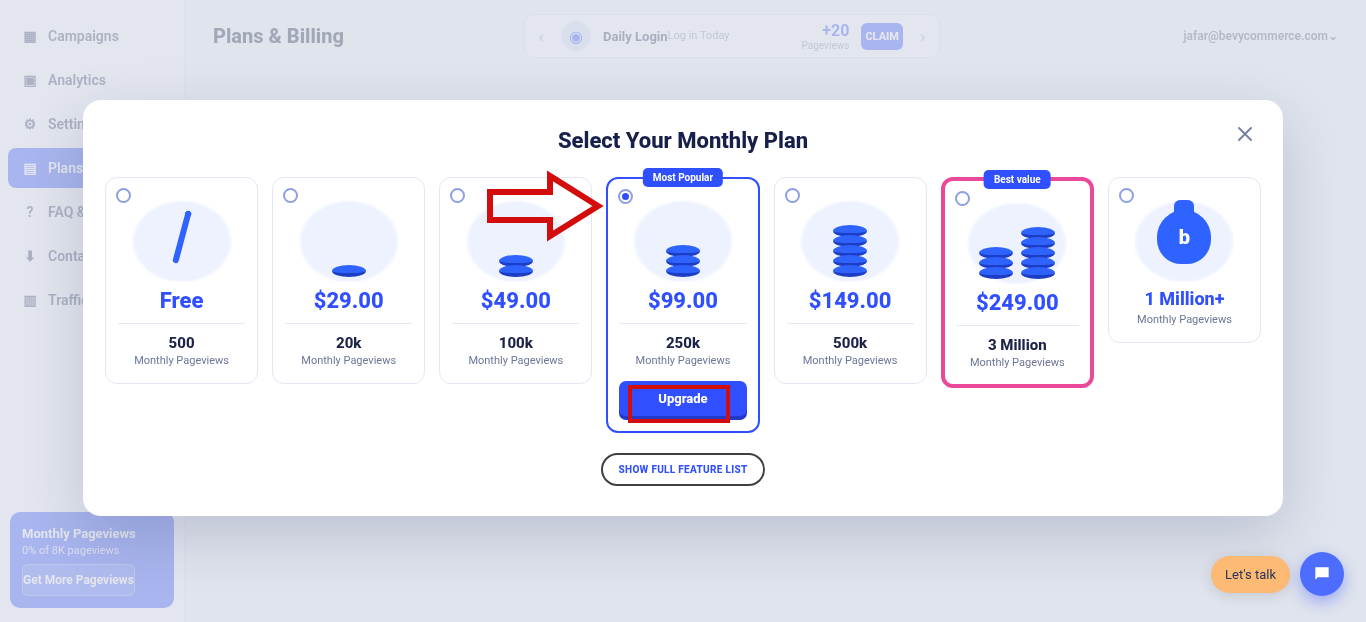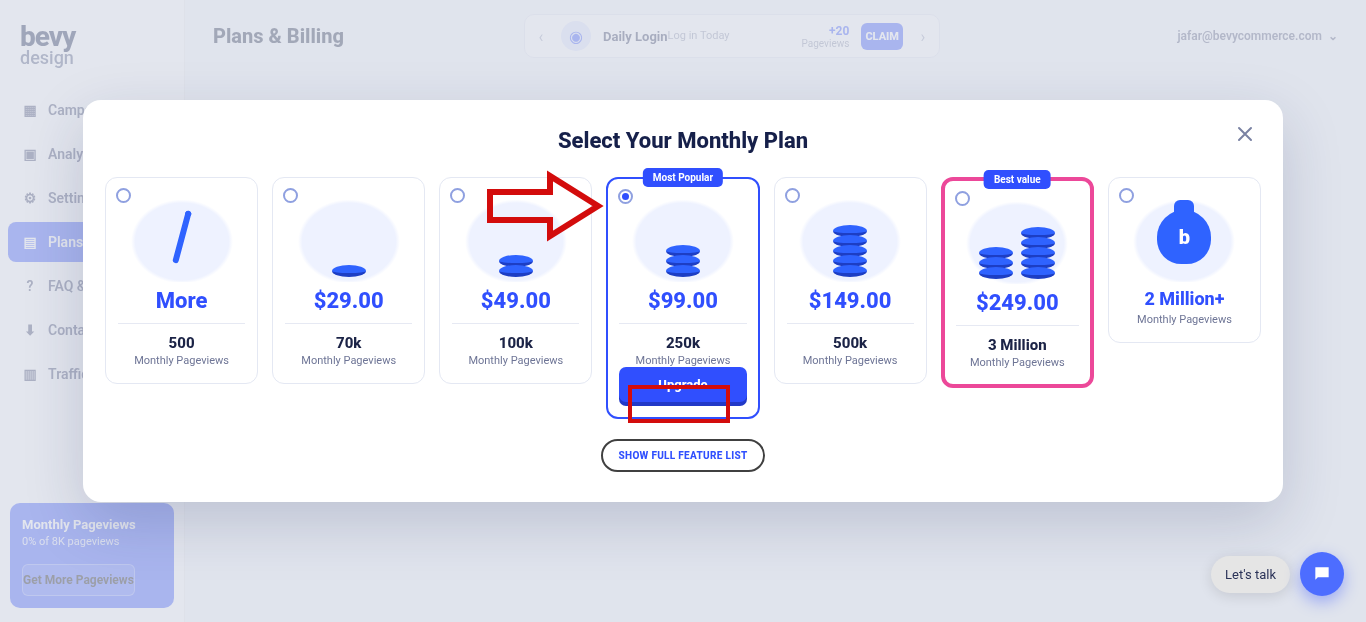--- a/index.html
+++ b/index.html
@@ -11,89 +11,85 @@
 .logo { padding: 8px 20px 18px; }
 .logo-top { font-size: 28px; font-weight: 800; color: #0e1a45; letter-spacing: -1px; }
 .logo-bottom { font-size: 18px; font-weight: 500; color: #4a557a; margin-top: -6px; }
 .nav { display: flex; flex-direction: column; gap: 4px; padding: 4px 8px; }
 .nav-item { display: flex; align-items: center; gap: 10px; padding: 12px 14px; border-radius: 8px; color: #3a4168; font-size: 14px; font-weight: 600; cursor: pointer; white-space: nowrap; overflow: hidden; }
 .nav-item.active { background: #304ffe; color: #fff; }
 .nav-icon { width: 16px; height: 16px; display: inline-flex; align-items: center; justify-content: center; color: inherit; }
 .usage-card { margin: auto 10px 14px; background: #304ffe; border-radius: 10px; padding: 14px 12px 12px; color: #fff; }
 .usage-title { font-size: 13px; font-weight: 700; white-space: nowrap; overflow: hidden; }
 .usage-sub { font-size: 11px; opacity: .85; margin-top: 3px; white-space: nowrap; overflow: hidden; }
-.usage-btn { margin-top: 16px; background: rgba(255,255,255,.12); border: 1px solid rgba(255,255,255,.3); color: #000000; padding: 8px 0; border-radius: 6px; font-size: 12px; font-weight: 700; cursor: pointer; }
+.usage-btn { margin-top: 7px; background: rgba(255,255,255,.12); border: 1px solid rgba(255,255,255,.3); color: #ffffff; padding: 8px 0; border-radius: 6px; font-size: 12px; font-weight: 700; cursor: pointer; }
 
 .main { flex: 1; display: flex; flex-direction: column; }
 .topbar { display: flex; align-items: center; padding: 14px 28px 10px; gap: 20px; }
 .page-title { font-size: 20px; font-weight: 800; color: #17203f; }
 .daily-widget { margin-left: 160px; display: flex; align-items: center; gap: 12px; background: #fff; border: 1px solid #e3e6f0; border-radius: 10px; padding: 6px 8px; }
 .chev { width: 16px; height: 28px; display: flex; align-items: center; justify-content: center; color: #9aa1b8; cursor: pointer; }
 .daily-icon { width: 30px; height: 30px; border-radius: 50%; background: #dde4ff; display: flex; align-items: center; justify-content: center; color: #304ffe; }
 .daily-text { display: flex; flex-direction: row; }
 .daily-title { font-size: 13px; font-weight: 700; color: #2b3358; }
 .daily-sub { font-size: 11px; color: #8a90a8; }
 .daily-reward { margin-left: 60px; text-align: right; }
-.daily-reward-top { font-size: 12px; font-weight: 700; color: #304ffe; }
+.daily-reward-top { font-size: 16px; font-weight: 700; color: #304ffe; }
 .daily-reward-sub { font-size: 10px; color: #8a90a8; }
 .claim-btn { background: #304ffe; color: #fff; font-size: 11px; font-weight: 800; padding: 7px 4px; border-radius: 6px; border: none; cursor: pointer; }
-.user-chip { margin-left: auto; font-size: 12px; color: #52597a; font-weight: 600; display: flex; align-items: center; gap: 6px; cursor: pointer; }
+.user-chip { margin-left: auto; font-size: 12px; color: #52597a; font-weight: 600; display: flex; align-items: center; cursor: pointer; }
 
 
 .overlay { position: absolute; inset: 0; background: rgba(216,220,232,.72); display: flex; align-items: flex-start; justify-content: center; padding-top: 100px; }
 .modal { width: 1200px; background: #fff; border-radius: 18px; padding: 28px 22px 30px; box-shadow: 0 20px 60px rgba(30,40,90,.18); position: relative; }
 .modal-close { position: absolute; top: 22px; right: 26px; width: 24px; height: 24px; display: flex; align-items: center; justify-content: center; color: #7a82a3; cursor: pointer; }
 .modal-title { text-align: center; font-size: 22px; font-weight: 800; color: #16204a; margin-bottom: 24px; }
 
 .plans { display: flex; gap: 14px; justify-content: center; align-items: flex-start; }
 .plan { width: 155px; background: #fff; border: 1px solid #e4e8f3; border-radius: 12px; padding: 14px 12px 16px; position: relative; display: flex; flex-direction: column; align-items: center; cursor: pointer; }
 .plan.selected { border: 2px solid #304ffe; padding: 13px 11px 15px; }
 .plan.special { border: 4px solid #ec4899; padding: 13px 11px 15px; }
 .radio { position: absolute; top: 10px; left: 10px; width: 15px; height: 15px; border: 2px solid #8fa0e0; border-radius: 50%; display: flex; align-items: center; justify-content: center; }
 .radio.on::after { content: ""; width: 7px; height: 7px; background: #304ffe; border-radius: 50%; }
 .badge { position: absolute; top: -11px; left: 50%; transform: translateX(-50%); background: #304ffe; color: #fff; font-size: 10px; font-weight: 700; padding: 4px 10px; border-radius: 5px; white-space: nowrap; }
 .plan-illus { width: 100%; height: 90px; display: flex; align-items: center; justify-content: center; }
 .price { font-size: 22px; font-weight: 800; color: #304ffe; margin-top: 6px; }
 .plan hr { width: 100%; border: none; border-top: 1px solid #e6e9f3; margin: 10px 0; }
 .metric { font-size: 15px; font-weight: 800; color: #1b2346; }
 .metric-sub { font-size: 11px; color: #6e7596; margin-top: 2px; }
-.upgrade-btn { width: 100%; background: #304ffe; color: #fff; border: none; border-radius: 7px; padding: 10px 0; font-size: 13px; font-weight: 800; cursor: pointer; box-shadow: 0 4px 0 #2239c7; }
+.upgrade-btn { margin-top: 14px; width: 100%; background: #304ffe; color: #fff; border: none; border-radius: 7px; padding: 10px 0; font-size: 13px; font-weight: 800; cursor: pointer; box-shadow: 0 4px 0 #2239c7; }
 
 .features-line-wrap { display: flex; align-items: center; gap: 20px; margin-top: 28px; }
 .hline { flex: 1; height: 1px; background: #e4e8f3; }
 .features-text { font-size: 14px; font-weight: 700; color: #1b2346; white-space: nowrap; }
 .show-feat { display: block; margin: 20px auto 0; border: 2px solid #404040; color: #304ffe; background: #fff; font-size: 10px; font-weight: 800; padding: 9px 16px; border-radius: 999px; cursor: pointer; letter-spacing: .3px; }
 
 
 .annot-arrow { position: absolute; top: 170px; left: 480px; pointer-events: none; }
 .annot-rect { position: absolute; top: 385px; left: 628px; width: 102px; height: 38px; border: 4px solid #d30c0c; pointer-events: none; }
 
 
 .chat-wrap { position: absolute; right: 22px; bottom: 26px; display: flex; align-items: center; gap: 10px; }
-.chat-pill { background: #e5e5e5; padding: 11px 14px; border-radius: 999px; font-size: 13px; color: #2b3358; box-shadow: 0 3px 14px rgba(0,0,0,.12); }
+.chat-pill { background: #fdba74; padding: 11px 14px; border-radius: 999px; font-size: 13px; color: #2b3358; box-shadow: 0 3px 14px rgba(0,0,0,.12); }
 .chat-btn { width: 44px; height: 44px; border-radius: 50%; background: #4d6dff; display: flex; align-items: center; justify-content: center; color: #fff; cursor: pointer; box-shadow: 0 6px 16px rgba(50,80,255,.4); }
 
 
 .wand { width: 50px; height: 50px; transform: rotate(-30deg); }
 .coin { width: 34px; height: 12px; background: #2f63ff; border-radius: 50%/50%; border-bottom: 4px solid #1d3ec4; margin-top: -2px; }
 .coin-stack { display: flex; flex-direction: column; align-items: center; justify-content: flex-end; height: 80px; }
 .bag { width: 54px; height: 54px; background: #2f63ff; border-radius: 50% 50% 45% 45%; position: relative; display:flex; align-items:center; justify-content:center; }
 .bag::before { content: ""; position: absolute; top: -10px; left: 50%; transform: translateX(-50%); width: 20px; height: 14px; background: #2f63ff; border-radius: 6px 6px 2px 2px; }
 .bag-b { color:#fff; font-weight:900; font-size:20px; }
 .sparkle-wrap { position: relative; width: 120px; height: 90px; background: radial-gradient(ellipse at 50% 55%, #eef2ff 55%, transparent 60%); display:flex; align-items:center; justify-content:center; }
 </style>
 </head>
 <body>
 
 <div class="app">
   <div class="sidebar">
-    <div class="logo">
-      <div class="logo-top">bevy</div>
-      <div class="logo-bottom">design</div>
-    </div>
     <div class="nav">
       <div class="nav-item">
           <span class="nav-icon">▦</span>
           <span>Campaigns</span>
         </div>
       <div class="nav-item">
           <span class="nav-icon">▣</span>
           <span>Analytics</span>
         </div>
       <div class="nav-item">
@@ -161,36 +157,36 @@
     <div class="plans">
 
       <div class="plan">
         <div class="radio"></div>
         <div class="plan-illus sparkle-wrap">
           <svg class="wand" viewBox="0 0 50 50">
               <line x1="8" y1="42" x2="42" y2="8" stroke="#2f63ff" stroke-width="6" stroke-linecap="round"></line>
               <circle cx="42" cy="8" r="3" fill="#2f63ff"></circle>
             </svg>
         </div>
-        <div class="price">More</div>
+        <div class="price">Free</div>
         <hr>
         <div class="metric">500</div>
         <div class="metric-sub">Monthly Pageviews</div>
       </div>
 
       <div class="plan">
         <div class="radio"></div>
         <div class="plan-illus sparkle-wrap">
             <div class="coin-stack">
               <div class="coin"></div>
             </div>
           </div>
         <div class="price">$29.00</div>
         <hr>
-        <div class="metric">70k</div>
+        <div class="metric">20k</div>
         <div class="metric-sub">Monthly Pageviews</div>
       </div>
 
       <div class="plan">
         <div class="radio"></div>
         <div class="plan-illus sparkle-wrap">
             <div class="coin-stack">
               <div class="coin"></div>
               <div class="coin"></div>
             </div>
@@ -260,21 +256,21 @@
         <div class="metric-sub">Monthly Pageviews</div>
       </div>
 
       <div class="plan">
         <div class="radio"></div>
         <div class="plan-illus sparkle-wrap">
             <div class="bag">
               <span class="bag-b">b</span>
             </div>
           </div>
-        <div class="price" style="font-size:18px">2 Million+</div>
+        <div class="price" style="font-size:18px">1 Million+</div>
         <div class="metric-sub" style="margin-top:4px">Monthly Pageviews</div>
       </div>
 
     </div>
 
     <button class="show-feat">SHOW FULL FEATURE LIST</button>
   </div>
 </div>
 
 <svg class="annot-arrow" width="130" height="80">

